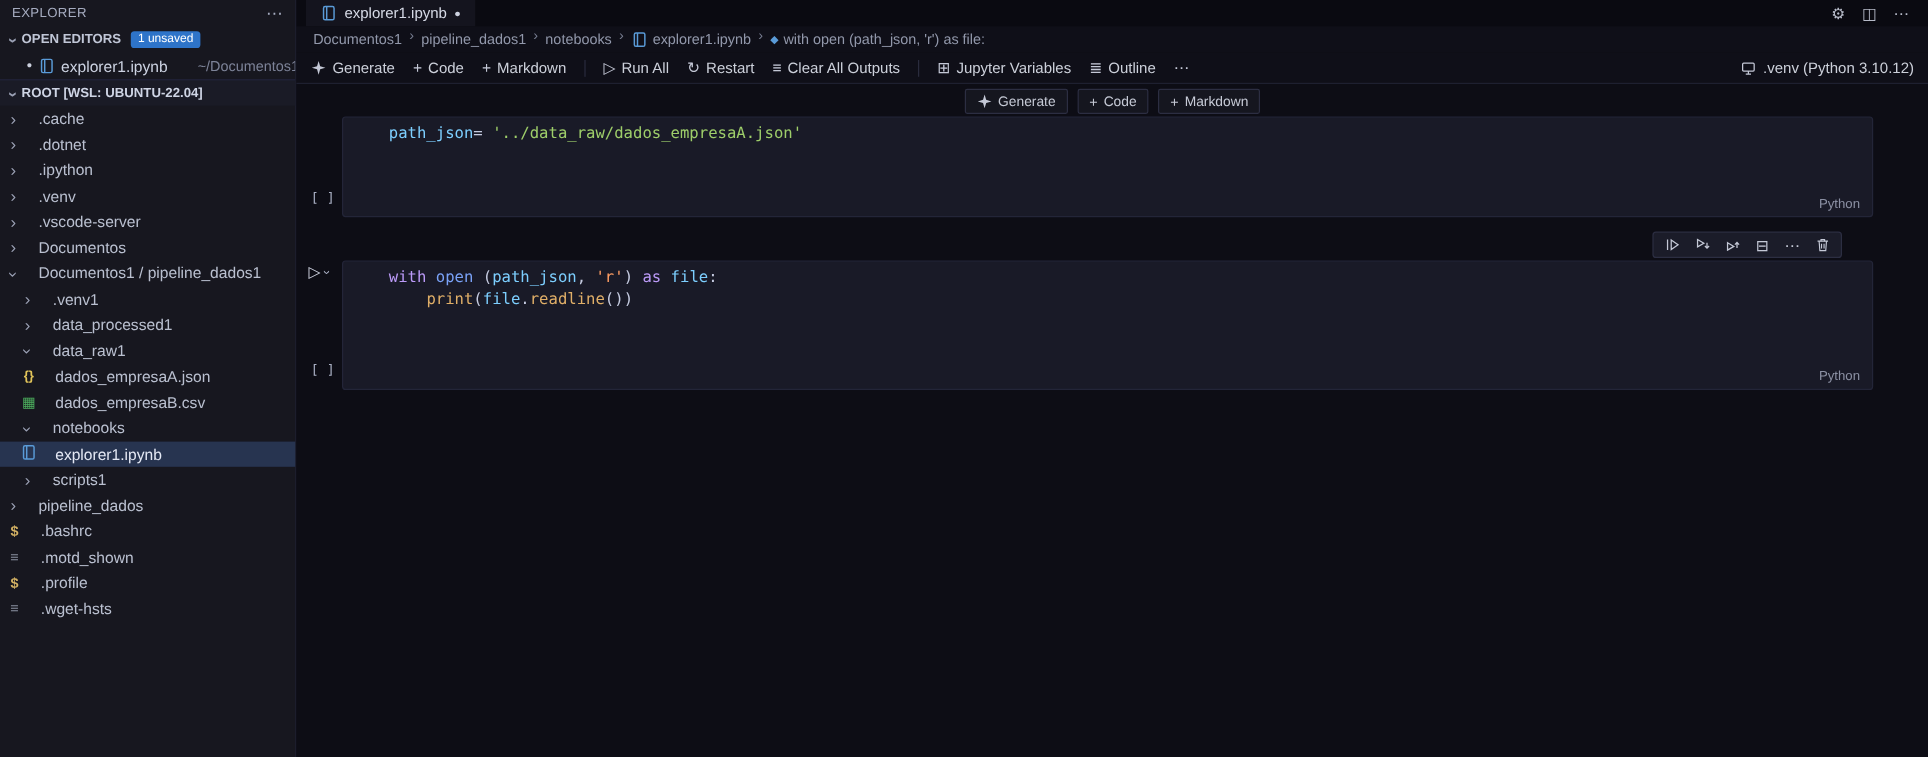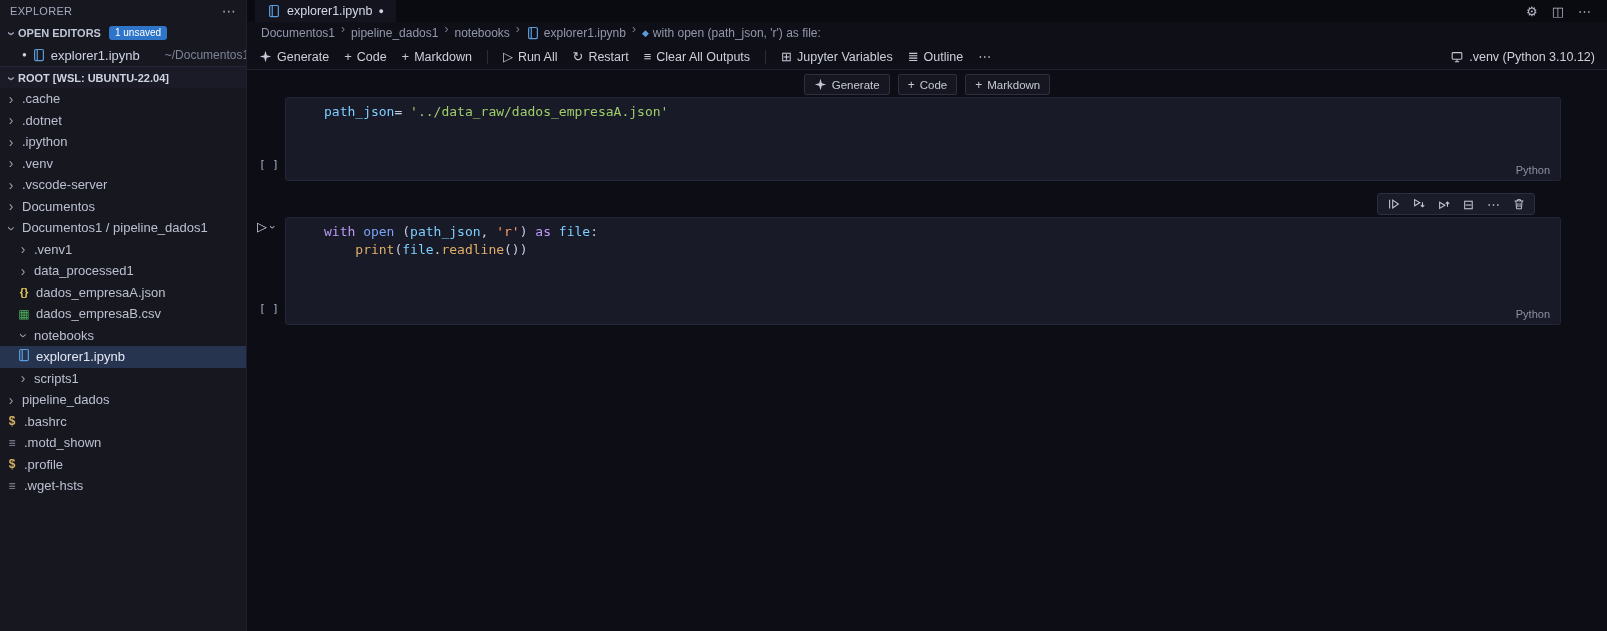--- a/index.html
+++ b/index.html
@@ -25,21 +25,21 @@
   .oe-item { height:22px; display:flex; align-items:center; padding-left:22px; gap:5px; }
   .mod-dot { color:#ccd1df; font-size:8px; line-height:1; }
   .oe-name { color:#cdd3e2; }
   .oe-path { color:#7d8398; font-size:12px; margin-left:20px; white-space:nowrap; overflow:hidden; }
   .tree { }
   .trow { height:21.5px; display:flex; align-items:center; cursor:pointer; white-space:nowrap; }
   .trow.lvl0 { padding-left:4px; }
   .trow.lvl1 { padding-left:16px; }
   .trow.lvl2 { padding-left:16px; }
   .trow.sel { background:#273450; color:#e4e8f4; }
-  .tlabel { margin-left:4px;text-align:center; }
+  .tlabel { margin-left:14px;text-align:center; }
   .glyph { display:inline-block; width:16px; text-align:center; font-size:12px; flex:none; }
   .glyph.jsonc { color:#e2c55a; font-weight:700; font-size:11px; }
   .glyph.csvc { color:#4db05e; font-size:12px; }
   .glyph.shellc { color:#d4b264; font-weight:700; }
   .glyph.txtc { color:#8a90a0; }
   .booksvg { width:14px; height:14px; flex:none; display:inline-block; }
 
   
   .main { flex:1; display:flex; flex-direction:column; min-width:0; }
   .tabbar { height:22px; background:#0a0a11; display:flex; align-items:stretch; padding-left:8px; }
@@ -161,20 +161,24 @@
         <span class="tlabel">Documentos1 / pipeline_dados1</span>
       </div>
       <div class="trow lvl1">
         <span class="chev">›</span>
         <span class="tlabel">.venv1</span>
       </div>
       <div class="trow lvl1">
         <span class="chev">›</span>
         <span class="tlabel">data_processed1</span>
       </div>
+      <div class="trow lvl1">
+        <span class="chev down">›</span>
+        <span class="tlabel">data_raw1</span>
+      </div>
       <div class="trow lvl2">
         <span class="glyph jsonc">{}</span>
         <span class="tlabel">dados_empresaA.json</span>
       </div>
       <div class="trow lvl2">
         <span class="glyph csvc">▦</span>
         <span class="tlabel">dados_empresaB.csv</span>
       </div>
       <div class="trow lvl1">
         <span class="chev down">›</span>

